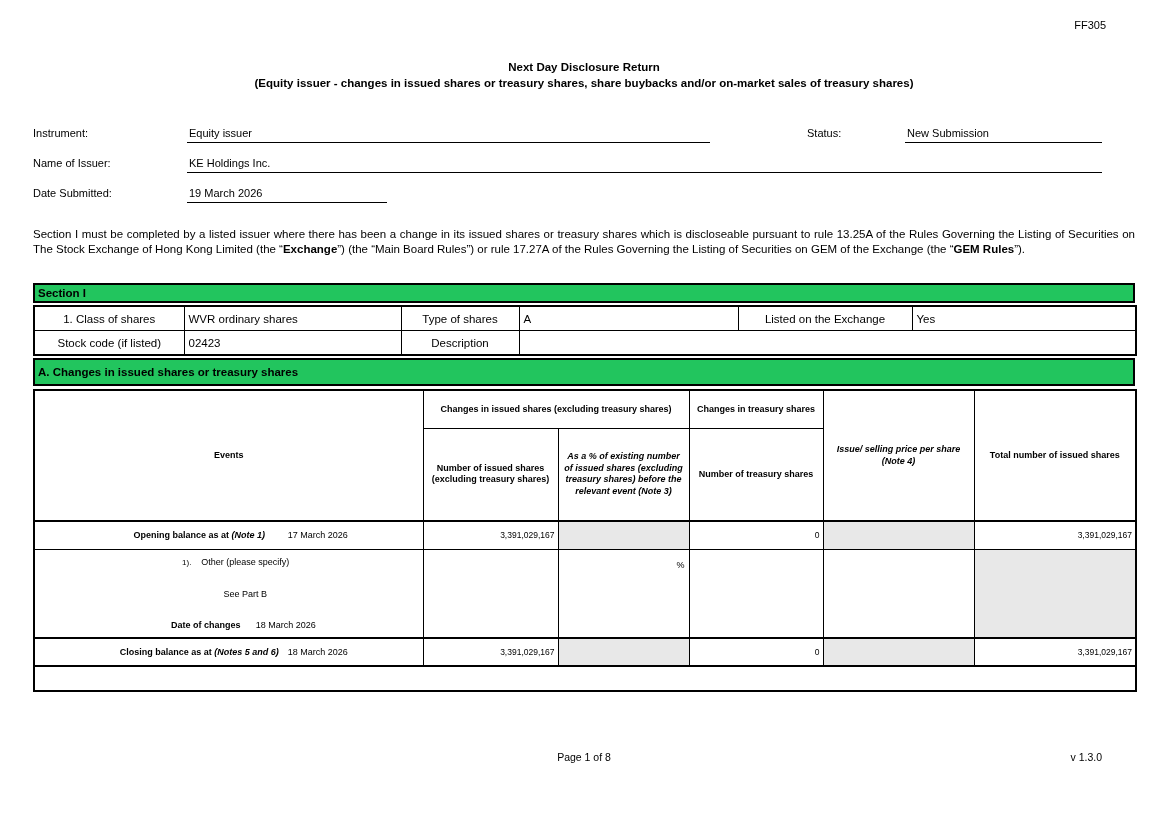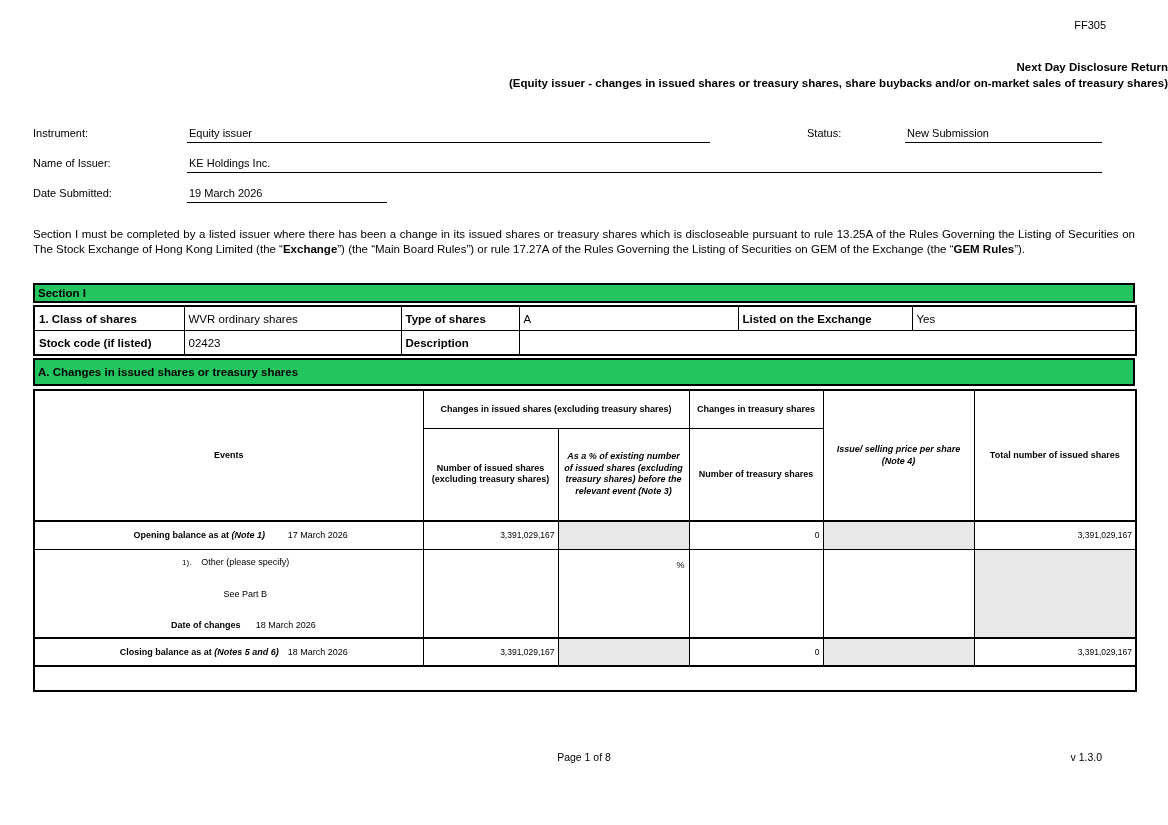--- a/index.html
+++ b/index.html
@@ -1,21 +1,21 @@
 <!DOCTYPE html>
 <html style="--shaded: #e8e8e8; --border-color: #000000;"><head>
 <meta charset="utf-8">
 <style>
   html,body{margin:0;padding:0;background:#fff;}
   .page{position:relative;width:1168px;height:825px;background:#fff;
         font-family:"Liberation Sans",sans-serif;color:#000;overflow:hidden;}
 
   .form-code{position:absolute;top:19px;right:62px;font-size:11px;}
 
-  .title-block{position:absolute;top:61px;left:0;width:100%;text-align:right;}
+  .title-block{position:absolute;top:61px;left:0;width:100%;text-align:center;}
   .title{font-size:11.5px;font-weight:bold;}
   .subtitle{font-size:11.5px;font-weight:bold;margin-top:4px;}
 
   .fields{position:absolute;top:121px;left:33px;width:1072px;}
   .frow{display:flex;align-items:flex-end;height:22px;margin-bottom:8px;font-size:11px;}
   .flabel{width:154px;flex:none;padding-bottom:4px;}
   .flabel.status-lbl{width:98px;}
   .fvalue{border-bottom:1px solid #000;padding:0 2px 3px 2px;box-sizing:border-box;flex:none;
           white-space:nowrap;overflow:hidden;}
   .w-instr{width:523px;}
@@ -32,21 +32,21 @@
   .sec-bar{border:2px solid var(--border-color,#000);font-weight:bold;font-size:11.5px;
            padding:2px 3px;box-sizing:border-box;background:#22c55e;}
   .bar-parta{margin-top:2px;padding:6px 3px;}
 
   table.grid{border-collapse:collapse;width:1102px;table-layout:fixed;
              border:2px solid var(--border-color,#000);background:#fff;}
   table.grid td{border:1px solid var(--border-color,#000);overflow:hidden;}
 
   .class-table{margin-top:2px;font-size:11.5px;}
   .class-table td{height:21px;padding:1px 4px;white-space:nowrap;vertical-align:middle;}
-  .lbl{font-weight:bold;}
+  .lbl{font-weight:normal;text-align:center;}
 
   .main{margin-top:3px;}
   .hc{font-weight:bold;font-size:9px;line-height:11.5px;text-align:center;
       vertical-align:middle;padding:2px 4px;}
   .it{font-style:italic;}
   tr.h1{height:38px;}
   tr.h2{height:93px;}
 
   tr.r-open{height:28px;}  tr.r-open td{border-top:2px solid var(--border-color,#000);}
   tr.r-event{height:89px;}

